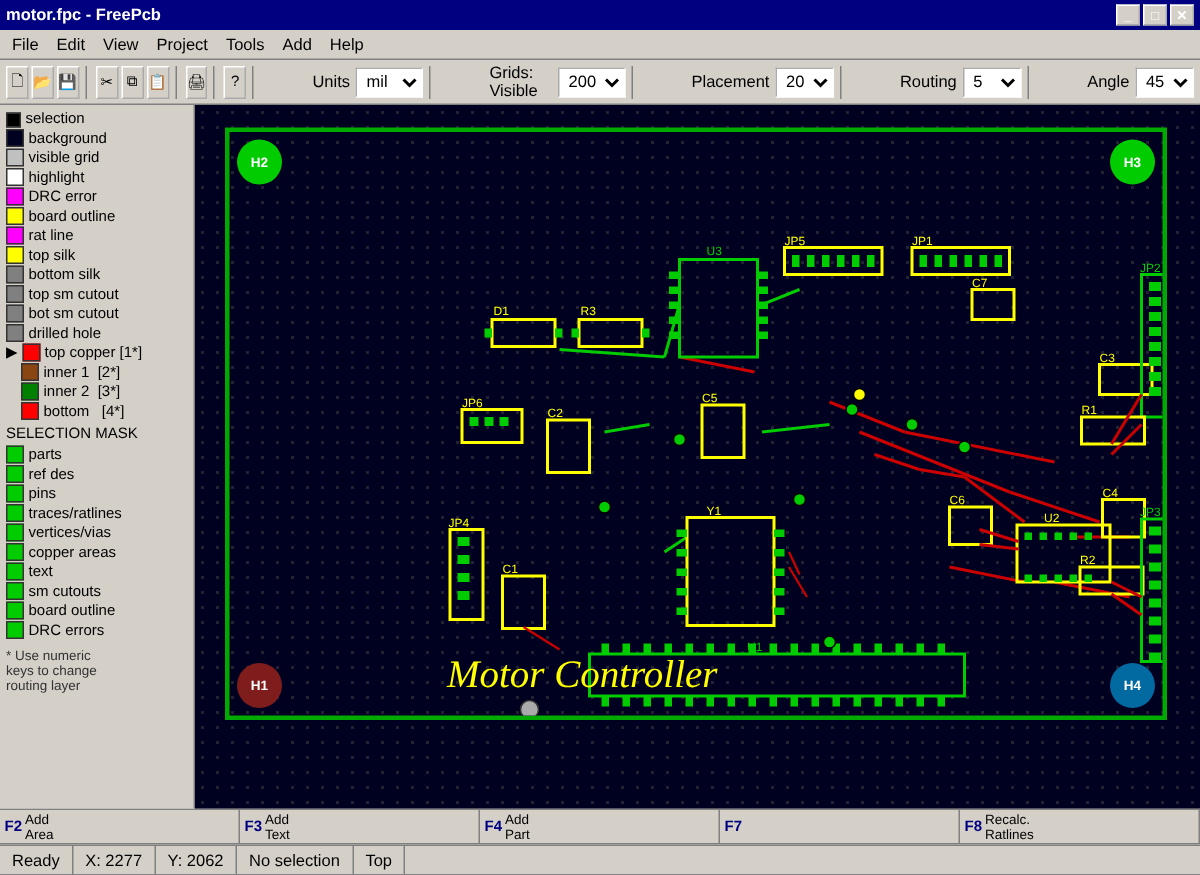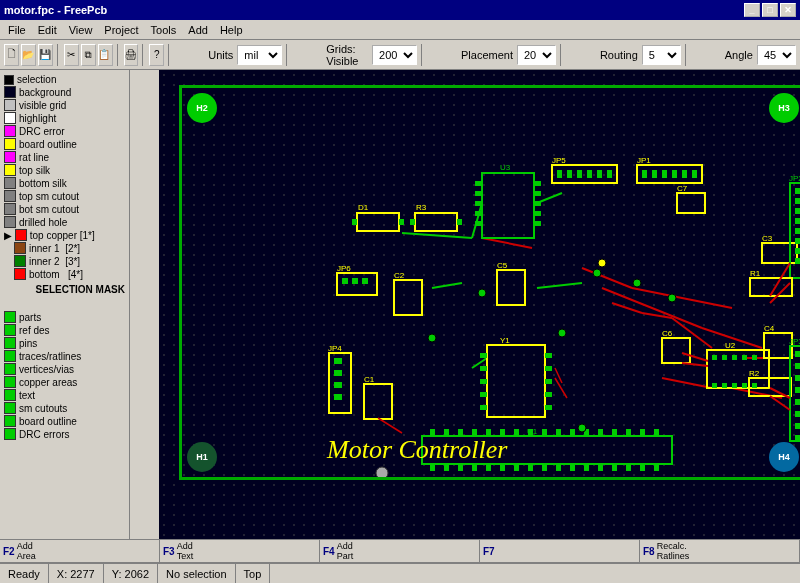--- a/index.html
+++ b/index.html
@@ -58,21 +58,20 @@
     .toolbar-label { font-size: 11px; padding: 0 2px; margin-left: 31px; }
     .toolbar-select {
       height: 20px; font-size: 11px; background: white;
       border: 1px inset #fff; padding: 0 2px;
     }
 
     
     #main {
       display: flex;
       height: calc(583px - 20px - 20px - 30px - 24px - 20px);
-      gap: 29px;
     }
 
     
     #leftpanel {
       width: 130px;
       background: #d4d0c8;
       border-right: 1px solid #808080;
       padding: 4px;
       overflow-y: auto;
       font-size: 10px;
@@ -81,21 +80,21 @@
       display: flex; align-items: center; gap: 3px;
       margin-bottom: 1px; cursor: pointer;
     }
     .layer-color {
       width: 12px; height: 12px; border: 1px solid #333; flex-shrink: 0;
     }
     .layer-check {
       width: 10px; height: 10px; border: 1px solid #333; background: white; flex-shrink: 0;
     }
     .layer-check.checked { background: black; }
-    .section-title { font-weight: bold; margin-top: 4px; margin-bottom: 16px; text-align: right; }
+    .section-title { font-weight: normal; margin-top: 4px; margin-bottom: 2px; }
     .arrow-indicator { font-size: 10px; }
 
     
     #pcbcanvas {
       flex: 1;
       background: #000020;
       position: relative;
       overflow: hidden;
     }
 
@@ -319,34 +318,35 @@
     </div>
     <div class="layer-item">
       <div class="layer-color" style="background:#00cc00;"></div>
       <span>board outline</span>
     </div>
     <div class="layer-item">
       <div class="layer-color" style="background:#00cc00;"></div>
       <span>DRC errors</span>
     </div>
 
+    <div style="margin-top:6px; font-size:9px; color:#333;">* Use numeric<br>keys to change<br>routing layer</div>
   </div>
 
   <div id="pcbcanvas">
     <div class="pcb-dots"></div>
 
     <div style="position:absolute;left:20px;top:15px;width:628px;height:395px;border:3px solid #00aa00;">
 
       <div style="position:absolute;left:5px;top:5px;width:30px;height:30px;background:#00cc00;border-radius:50%;display:flex;align-items:center;justify-content:center;">
         <span style="color:white;font-size:9px;font-weight:bold;">H2</span>
       </div>
       <div style="position:absolute;right:5px;top:5px;width:30px;height:30px;background:#00cc00;border-radius:50%;display:flex;align-items:center;justify-content:center;">
         <span style="color:white;font-size:9px;font-weight:bold;">H3</span>
       </div>
-      <div style="position:absolute;left:5px;bottom:5px;width:30px;height:30px;background:#14532d;border-radius:50%;display:flex;align-items:center;justify-content:center;">
+      <div style="position:absolute;left:5px;bottom:5px;width:30px;height:30px;background:#7f1d1d;border-radius:50%;display:flex;align-items:center;justify-content:center;">
         <span style="color:white;font-size:9px;font-weight:bold;">H1</span>
       </div>
       <div style="position:absolute;right:5px;bottom:5px;width:30px;height:30px;background:#0369a1;border-radius:50%;display:flex;align-items:center;justify-content:center;">
         <span style="color:white;font-size:9px;font-weight:bold;">H4</span>
       </div>
 
       <svg width="100%" height="100%" style="position:absolute;top:0;left:0;">
 
         <line x1="420" y1="200" x2="520" y2="240" stroke="#cc0000" stroke-width="2"></line>
         <line x1="520" y1="240" x2="580" y2="260" stroke="#cc0000" stroke-width="2"></line>

